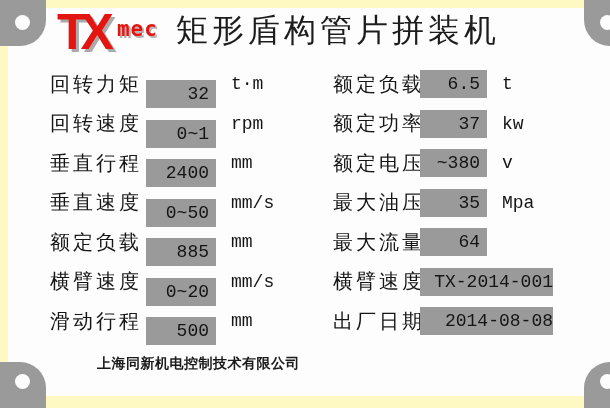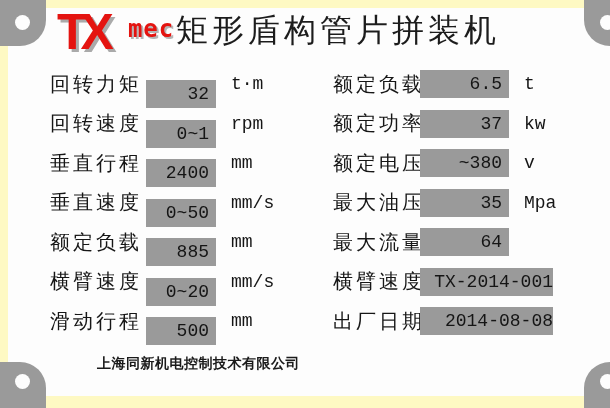--- a/index.html
+++ b/index.html
@@ -28,21 +28,21 @@
 
   
   .logo { position:absolute; left:57px; top:12px; display:flex; align-items:flex-start; }
   .logo-tx {
     font-family:"Liberation Sans", sans-serif; font-weight:bold;
     font-size:50px; line-height:40px; letter-spacing:-7px;
     color:#e41410; text-shadow:3px 3px 0 #aaaaaa; padding-right:7px;
   }
   .logo-mec {
     font-family:"DejaVu Sans Mono", monospace; font-weight:bold;
-    font-size:24px; line-height:21px; margin-top:7px; margin-left:14px;
+    font-size:21px; line-height:21px; margin-top:7px; margin-left:3px;
     color:#e41410; text-shadow:2px 2px 0 #b5b5b5; letter-spacing:1px;
   }
   .title {
     position:absolute; left:176px; top:12px;
     font-family:"Liberation Serif", serif; font-weight:normal;
     font-size:32px; line-height:36px; letter-spacing:4px; color:#1c1c1c;
     white-space:nowrap;
   }
 
   
@@ -56,21 +56,21 @@
   }
   .col-left  .label { width:96px; }
   .col-right .label { width:87px; }
   .box {
     flex:none; height:28px; background:#9a9a9a; color:#151515;
     font-family:"Liberation Mono", monospace; font-size:18px; line-height:28px;
     text-align:right; padding-right:7px; box-sizing:border-box;
     white-space:nowrap; overflow:hidden;
   }
   .col-left  .box { width:70px;margin-top:20px; }
-  .col-right .box { width:89px; }
+  .col-right .box { width:67px; }
   .col-right .box.wide { width:133px; text-align:right; padding-left:6px; padding-right:0; }
   .unit {
     font-family:"Liberation Mono", monospace; font-size:18px; color:#151515;
     margin-left:15px; white-space:nowrap; flex:none;
   }
 
   .footer {
     position:absolute; left:97px; top:355px;
     font-family:"Liberation Serif", serif; font-weight:bold;
     font-size:14px; letter-spacing:0.5px; color:#1a1a1a; white-space:nowrap;

